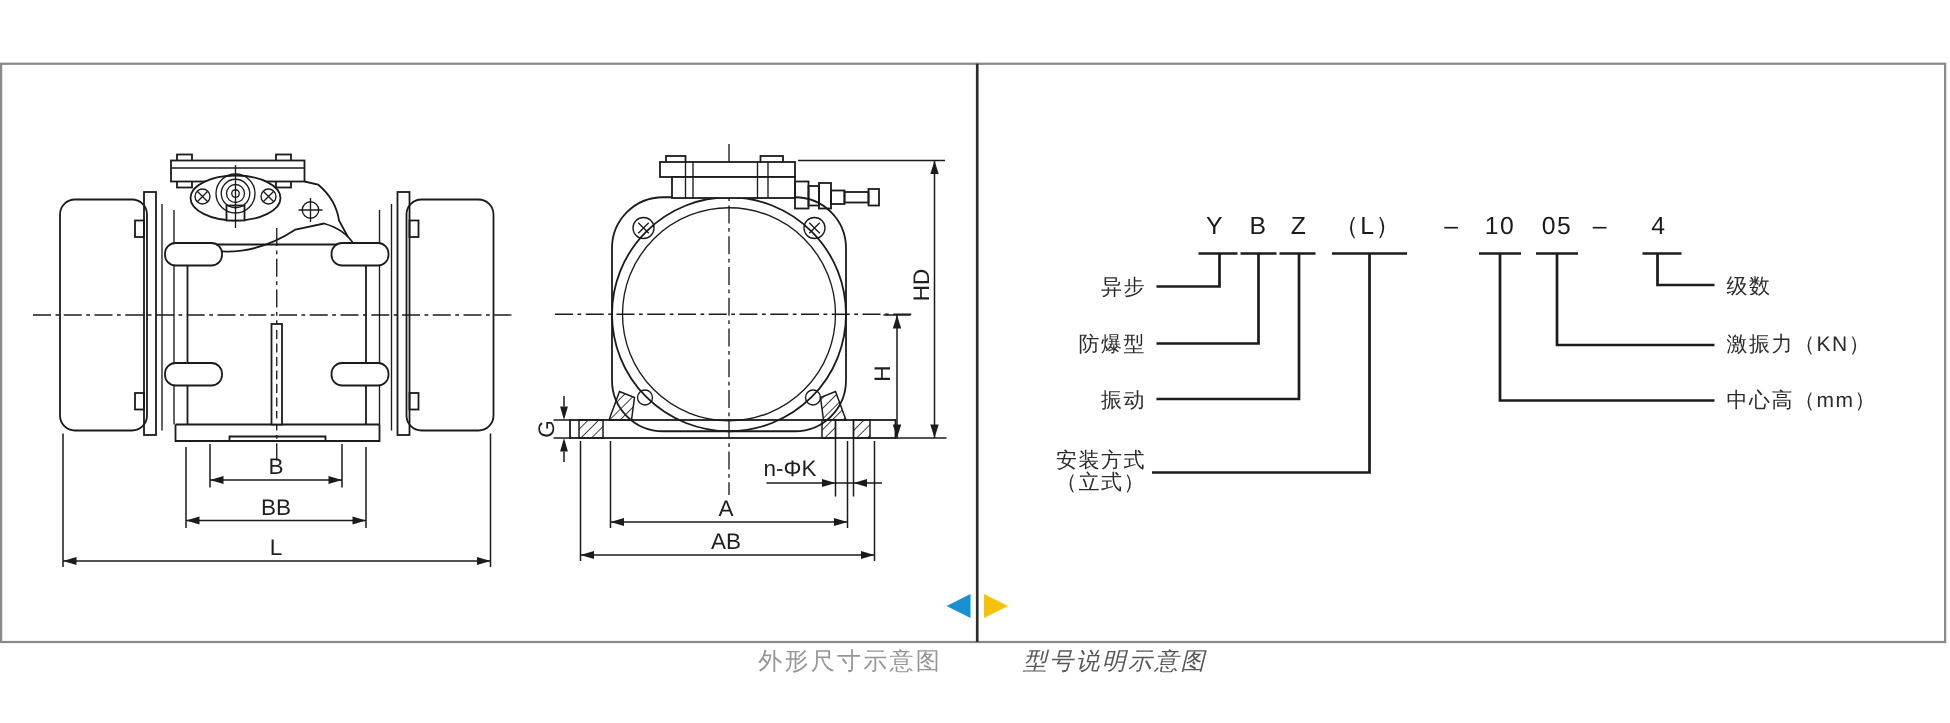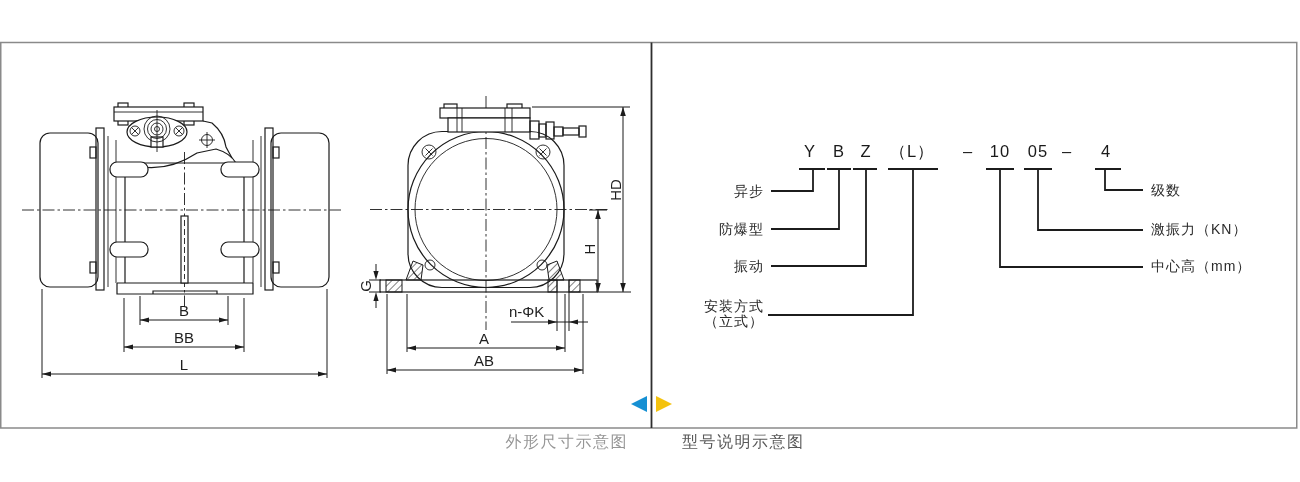--- a/index.html
+++ b/index.html
@@ -13,21 +13,21 @@
   .dimline{stroke:#1b1b1b;stroke-width:1;fill:none;}
   .arrow{fill:#1b1b1b;stroke:none;}
   .hatched{fill:url(#hatch);stroke:#1b1b1b;stroke-width:1;}
   .dashed{stroke:#1b1b1b;stroke-width:0.9;fill:none;stroke-dasharray:6 3;}
   .modelline{stroke:#1c1c1c;stroke-width:1.8;fill:none;}
   text.dim{font-family:"Liberation Sans",sans-serif;font-size:15px;fill:#1f1f1f;}
   text.code{font-family:"Liberation Sans",sans-serif;font-size:16.5px;fill:#1a1a1a;letter-spacing:1px;}
   text.cjk{font-family:"Liberation Sans",sans-serif;font-size:14px;fill:#2b2b2b;letter-spacing:1px;}
   .caption{position:absolute;top:394px;height:20px;line-height:20px;font-size:16px;letter-spacing:1.5px;margin-top:38px;}
   .caption-left{left:0;width:628px;text-align:right;color:#969696;}
-  .caption-right{left:682px;color:#585858;}
+  .caption-right{left:682px;color:#585858;font-style:italic;}
   .tri{position:absolute;top:396px;width:0;height:0;border-top:8.5px solid transparent;border-bottom:8.5px solid transparent;}
   .tri-left{left:631px;border-right:16px solid transparent;}
   .tri-right{left:656px;border-left:16px solid transparent;}
 </style>
 </head>
 <body>
 
 <div class="page">
 
 <svg width="1300" height="482" viewBox="0 0 1300 482">

